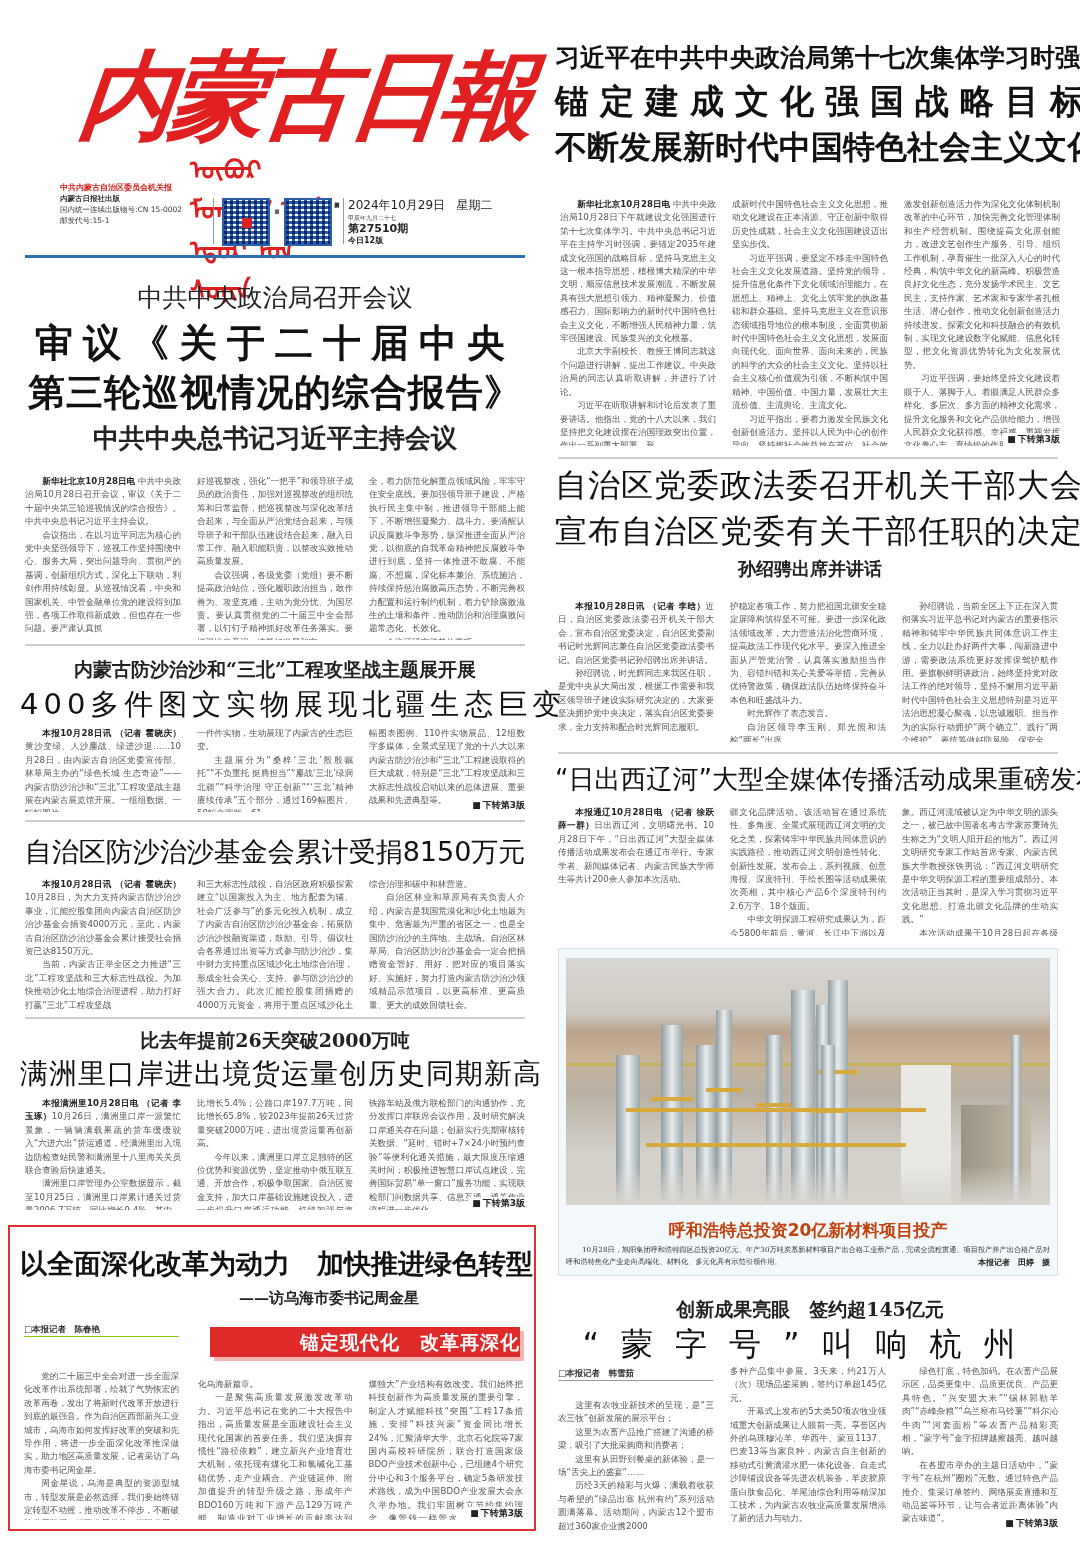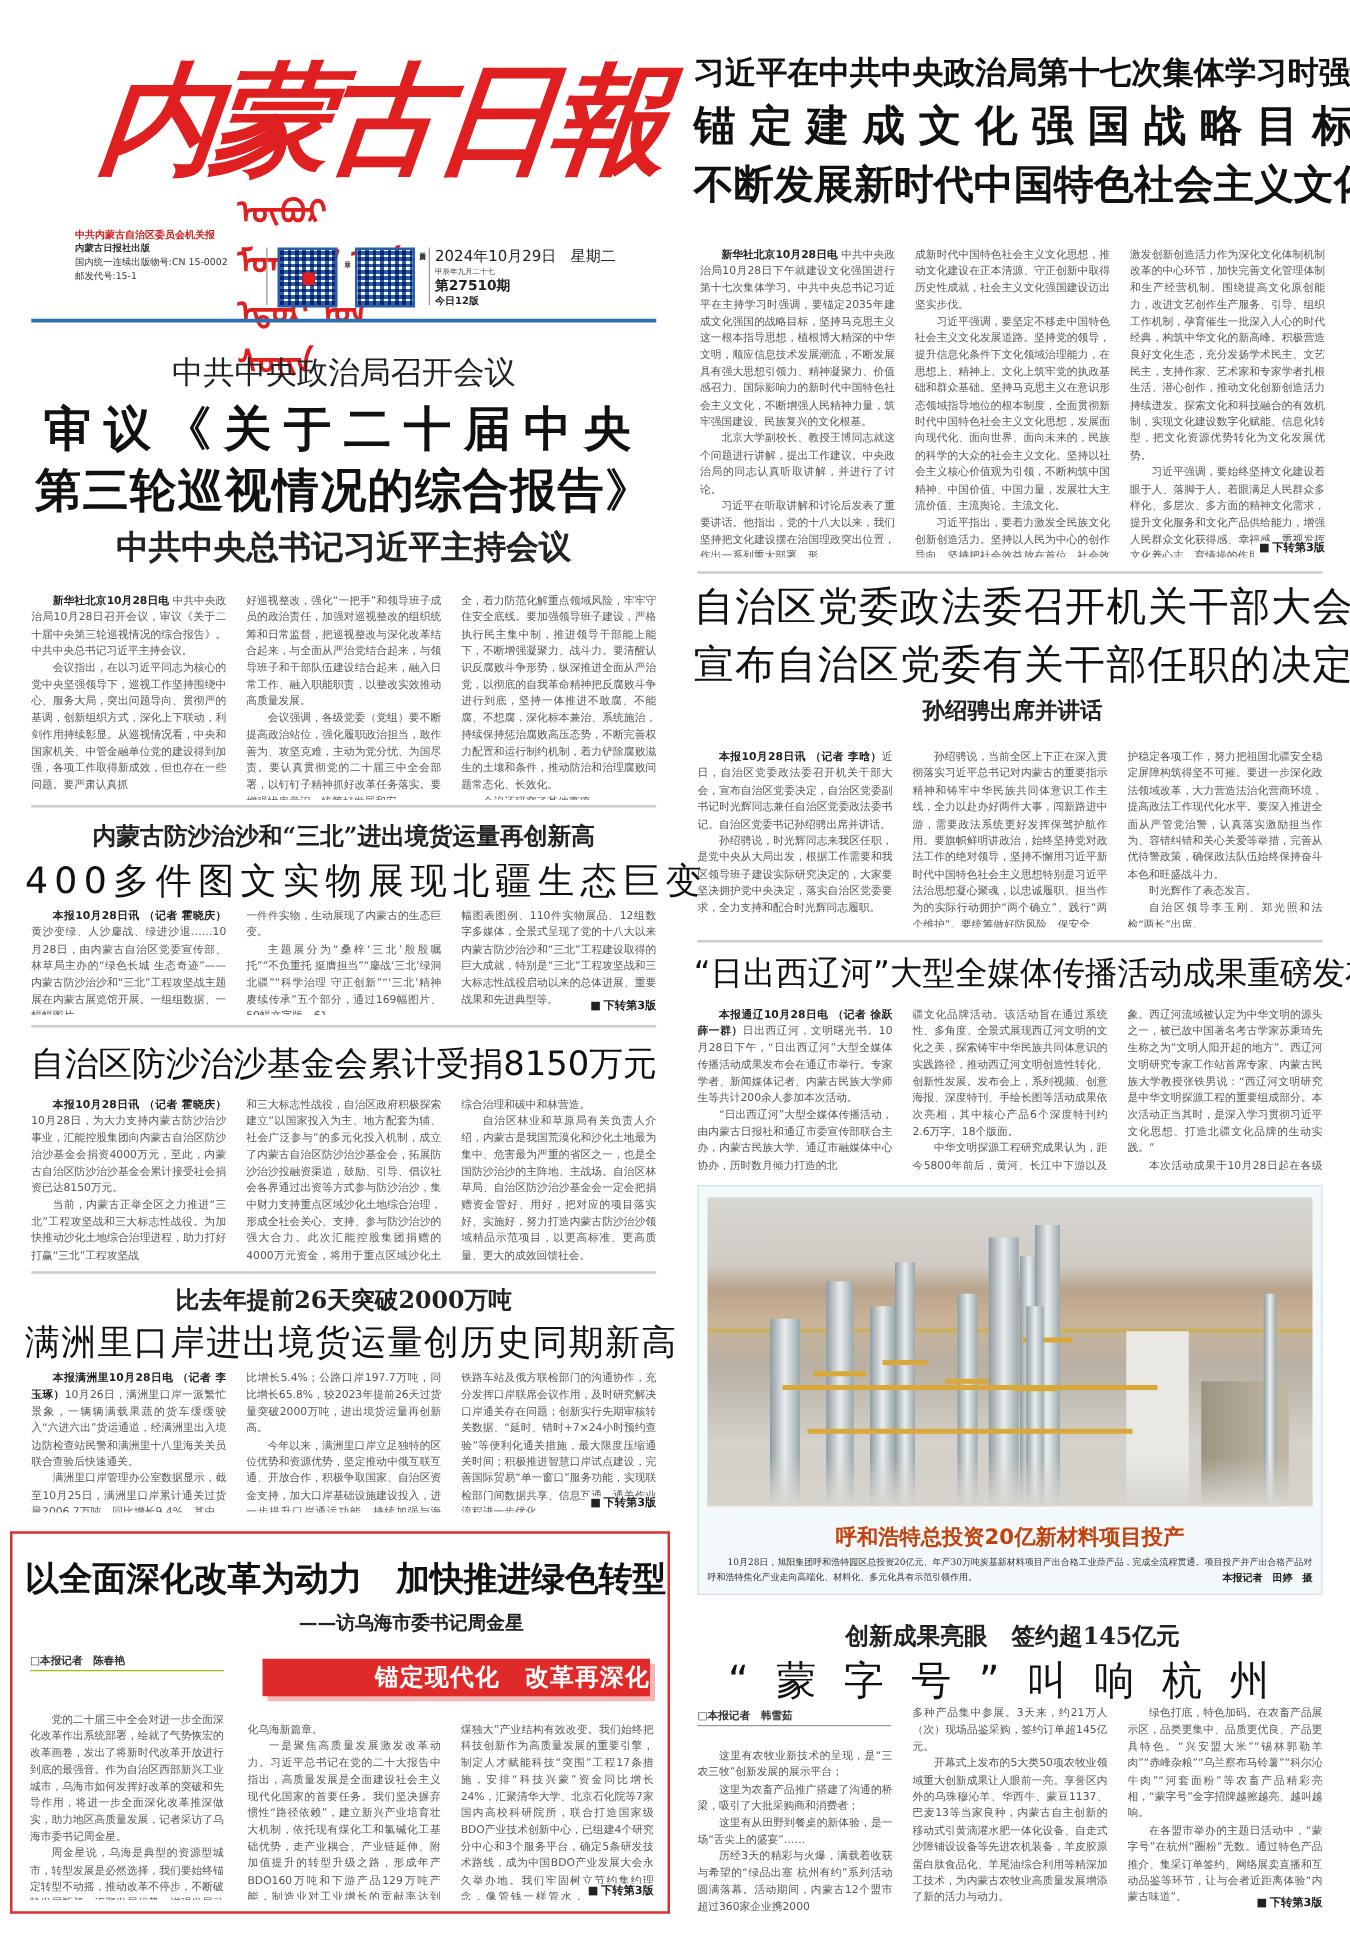--- a/index.html
+++ b/index.html
@@ -130,21 +130,21 @@
     <p>会议强调，各级党委（党组）要不断提高政治站位，强化履职政治担当，敢作善为、攻坚克难，主动为党分忧、为国尽责。要认真贯彻党的二十届三中全会部署，以钉钉子精神抓好改革任务落实。要增强忧患意识，统筹好发展和安</p>
   </div>
   <div class="col">
     <p class="lead">全，着力防范化解重点领域风险，牢牢守住安全底线。要加强领导班子建设，严格执行民主集中制，推进领导干部能上能下，不断增强凝聚力、战斗力。要清醒认识反腐败斗争形势，纵深推进全面从严治党，以彻底的自我革命精神把反腐败斗争进行到底，坚持一体推进不敢腐、不能腐、不想腐，深化标本兼治、系统施治，持续保持惩治腐败高压态势，不断完善权力配置和运行制约机制，着力铲除腐败滋生的土壤和条件，推动防治和治理腐败问题常态化、长效化。</p>
     <p>会议还研究了其他事项。</p>
   </div>
 </div>
 <div class="abs rule-thick" style="left:25px; top:644px; width:500px;"></div>
 
 <div class="abs" style="left:20px; top:654px; width:510px;">
-  <div class="kicker" style="font-size:19px; line-height:30px;">内蒙古防沙治沙和“三北”进出境货运量再创新高</div>
+  <div class="kicker" style="font-size:19px; line-height:30px;">内蒙古防沙治沙和“三北”工程攻坚战主题展开展</div>
   <div class="head-xl" style="font-size:29px; line-height:40px; letter-spacing:5px; font-weight:normal;">400多件图文实物展现北疆生态巨变</div>
 </div>
 <div class="abs cols" style="left:25px; top:727px; width:500px; height:85px;">
   <div class="col">
     <p><b>本报10月28日讯 （记者 霍晓庆）</b><span>黄沙变绿、人沙鏖战、绿进沙退……10月28日，由内蒙古自治区党委宣传部、林草局主办的“绿色长城 生态奇迹”——内蒙古防沙治沙和“三北”工程攻坚战主题展在内蒙古展览馆开展。一组组数据、一幅幅图片、</span></p>
   </div>
   <div class="col">
     <p class="lead">一件件实物，生动展现了内蒙古的生态巨变。</p>
     <p>主题展分为“桑梓‘三北’殷殷嘱托”“不负重托 挺膺担当”“鏖战‘三北’绿洞北疆”“科学治理 守正创新”“‘三北’精神 赓续传承”五个部分，通过169幅图片、50幅文字版、61</p>
   </div>
@@ -220,37 +220,36 @@
   <div class="head-xl" style="font-size:32px; line-height:46px; letter-spacing:1px; font-weight:normal;">自治区党委政法委召开机关干部大会</div>
   <div class="head-xl" style="font-size:32px; line-height:46px; letter-spacing:1px; font-weight:normal;">宣布自治区党委有关干部任职的决定</div>
   <div class="sub" style="font-size:18px; line-height:30px;">孙绍骋出席并讲话</div>
 </div>
 <div class="abs cols" style="left:558px; top:600px; width:500px; height:142px;">
   <div class="col">
     <p><b>本报10月28日讯 （记者 李晗）</b><span>近日，自治区党委政法委召开机关干部大会，宣布自治区党委决定，自治区党委副书记时光辉同志兼任自治区党委政法委书记。自治区党委书记孙绍骋出席并讲话。</span></p>
     <p>孙绍骋说，时光辉同志来我区任职，是党中央从大局出发，根据工作需要和我区领导班子建设实际研究决定的，大家要坚决拥护党中央决定，落实自治区党委要求，全力支持和配合时光辉同志履职。</p>
   </div>
   <div class="col">
-    <p>孙绍骋说，当前全区上下正在深入贯彻落实习近平总书记对内蒙古的重要指示精神和铸牢中华民族共同体意识工作主线，全力以赴办好两件大事，闯新路进中游，需要政法系统更好发挥保驾护航作用。要旗帜鲜明讲政治，始终坚持党对政法工作的绝对领导，坚持不懈用习近平新时代中国特色社会主义思想特别是习近平法治思想凝心聚魂，以忠诚履职、担当作为的实际行动拥护“两个确立”、践行“两个维护”。要统筹做好防风险、保安全、</p>
-  </div>
-  <div class="col">
     <p class="lead">护稳定各项工作，努力把祖国北疆安全稳定屏障构筑得坚不可摧。要进一步深化政法领域改革，大力营造法治化营商环境，提高政法工作现代化水平。要深入推进全面从严管党治警，认真落实激励担当作为、容错纠错和关心关爱等举措，完善从优待警政策，确保政法队伍始终保持奋斗本色和旺盛战斗力。</p>
     <p>时光辉作了表态发言。</p>
     <p>自治区领导李玉刚、郑光照和法检“两长”出席。</p>
   </div>
+  <div class="col">
+    <p>孙绍骋说，当前全区上下正在深入贯彻落实习近平总书记对内蒙古的重要指示精神和铸牢中华民族共同体意识工作主线，全力以赴办好两件大事，闯新路进中游，需要政法系统更好发挥保驾护航作用。要旗帜鲜明讲政治，始终坚持党对政法工作的绝对领导，坚持不懈用习近平新时代中国特色社会主义思想特别是习近平法治思想凝心聚魂，以忠诚履职、担当作为的实际行动拥护“两个确立”、践行“两个维护”。要统筹做好防风险、保安全、</p>
+  </div>
 </div>
 <div class="abs rule-thick" style="left:558px; top:752px; width:500px;"></div>
 
 <div class="abs" style="left:555px; top:757px; width:510px;">
   <div class="head-xl" style="font-size:26px; line-height:44px; font-weight:normal;">“日出西辽河”大型全媒体传播活动成果重磅发布</div>
 </div>
 <div class="abs cols" style="left:558px; top:806px; width:500px; height:130px;">
   <div class="col">
     <p><b>本报通辽10月28日电 （记者 徐跃 薛一群）</b><span>日出西辽河，文明曙光书。10月28日下午，“日出西辽河”大型全媒体传播活动成果发布会在通辽市举行。专家学者、新闻媒体记者、内蒙古民族大学师生等共计200余人参加本次活动。</span></p>
-    <p>“日出西辽河”大型全媒体传播活动，由内蒙古日报社和通辽市委宣传部联合主办，内蒙古民族大学、通辽市融媒体中心协办，历时数月倾力打造的北</p>
   </div>
   <div class="col">
     <p class="lead">疆文化品牌活动。该活动旨在通过系统性、多角度、全景式展现西辽河文明的文化之美，探索铸牢中华民族共同体意识的实践路径，推动西辽河文明创造性转化、创新性发展。发布会上，系列视频、创意海报、深度特刊、手绘长图等活动成果依次亮相，其中核心产品6个深度特刊约2.6万字、18个版面。</p>
     <p>中华文明探源工程研究成果认为，距今5800年前后，黄河、长江中下游以及西辽河等区域出现了文明起源迹</p>
   </div>
   <div class="col">
     <p class="lead">象。西辽河流域被认定为中华文明的源头之一，被已故中国著名考古学家苏秉琦先生称之为“文明人阳开起的地方”。西辽河文明研究专家工作站首席专家、内蒙古民族大学教授张铁男说：“西辽河文明研究是中华文明探源工程的重要组成部分。本次活动正当其时，是深入学习贯彻习近平文化思想、打造北疆文化品牌的生动实践。”</p>
     <p>本次活动成果于10月28日起在各级媒体平台陆续推出。</p>
   </div>
 </div>

